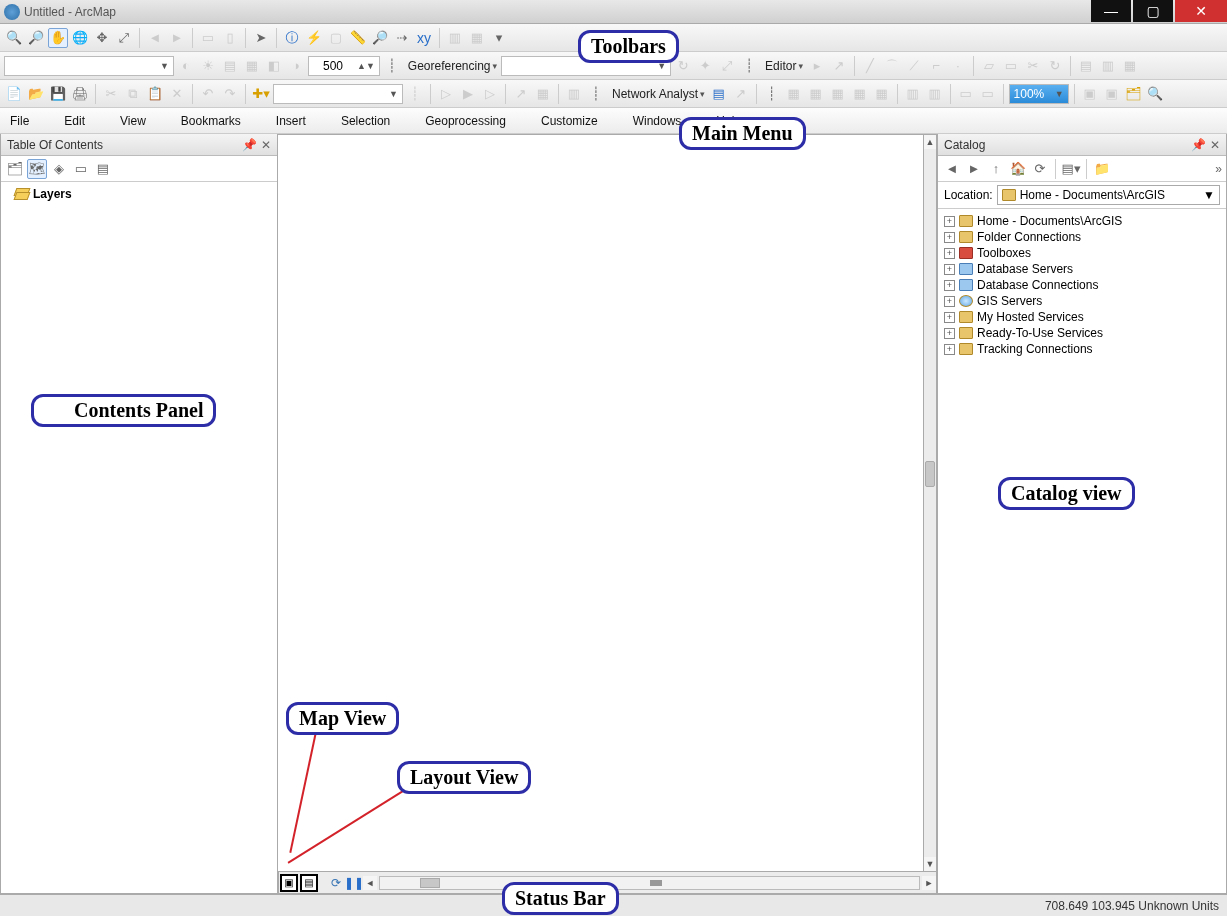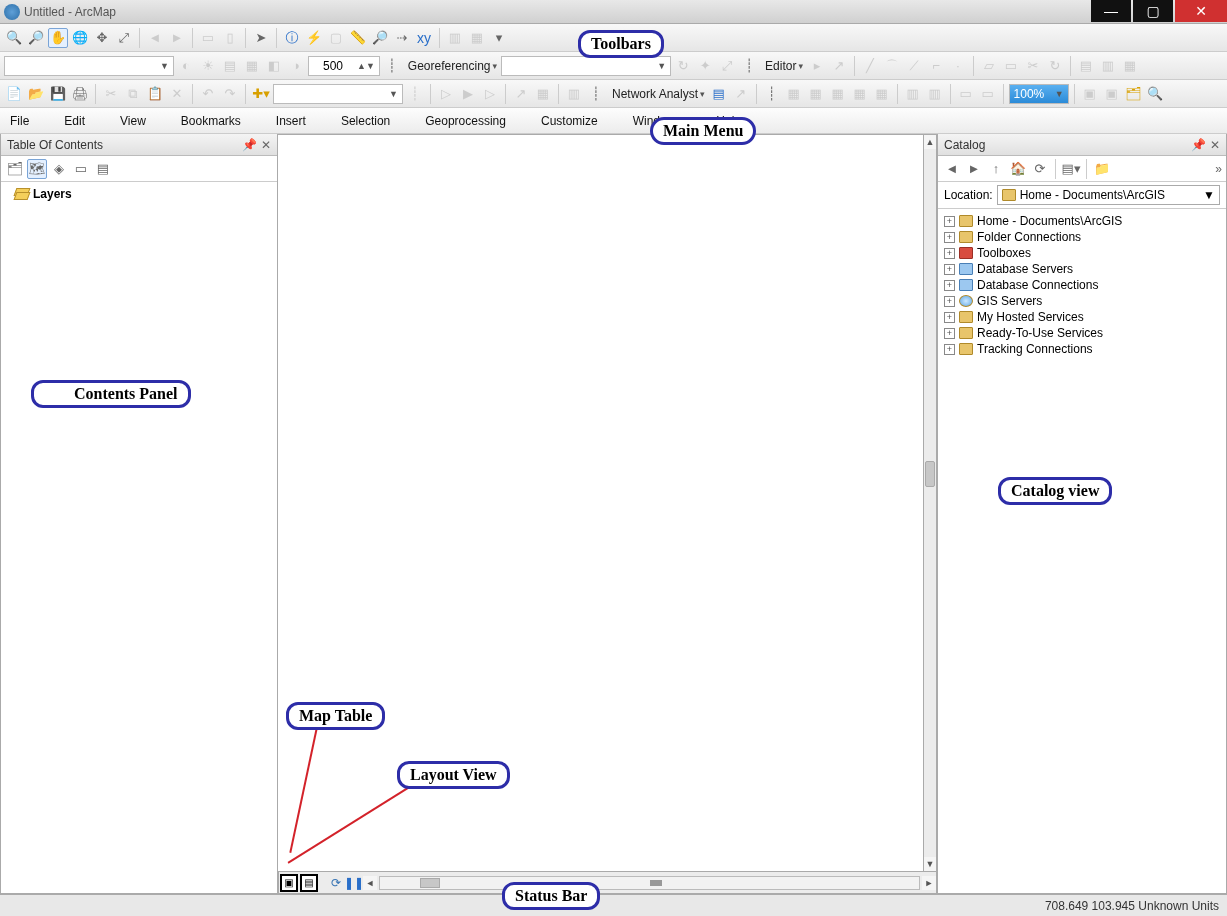--- a/index.html
+++ b/index.html
@@ -60,21 +60,21 @@
 .ticon.tool { background:#d84b3f; border-color:#9b2f26;}
 .layers-icon { width:16px; height:12px; position:relative;}
 .layers-icon::before, .layers-icon::after { content:""; position:absolute; left:2px; width:12px; height:6px; transform: skewX(-20deg); }
 .layers-icon::before { top:0; background:#f5cf5a; border:1px solid #b8902b;}
 .layers-icon::after { top:4px; background:#f5cf5a; border:1px solid #b8902b;}
 
 .locrow { display:flex; align-items:center; gap:4px; padding:3px 6px; border-bottom:1px solid #ccc;}
 .locbox { flex:1; height:20px; border:1px solid #aaa; background:#fff; display:flex; align-items:center; padding:0 4px; gap:4px; overflow:hidden; white-space:nowrap;}
 
 
-.ann { position:absolute; border:3px solid #2d2da8; border-radius:12px; background:#fff; font-family:"Times New Roman",serif; font-weight:bold; font-size:16px; padding:2px 10px; color:#000; pointer-events:none; z-index:50;}
+.ann { position:absolute; border:3px solid #2d2da8; border-radius:12px; background:#fff; font-family:"Times New Roman",serif; font-weight:bold; font-size:20px; padding:2px 10px; color:#000; pointer-events:none; z-index:50;}
 .annline { position:absolute; background:#d3222a; height:2px; transform-origin: top left; z-index:40;}
 
 
 .statusbar { height:22px; background:#e8e8e8; border-top:1px solid #aaa; display:flex; align-items:center; padding:0 8px;}
 .sright { margin-left:auto; color:#333;}
 .highlighted { background: linear-gradient(#5ab0f0,#2b8bd8); color:#fff; width:38px; justify-content:center;}
 
 </style>
 </head>
 <body>
@@ -370,18 +370,18 @@
         </div>
     </div>
   </div>
 </div>
 
 <div class="statusbar">
   <span class="sright">708.649 103.945 Unknown Units</span>
 </div>
 
 <div class="ann" style="left:578px; top:30px;">Toolbars</div>
-<div class="ann" style="left:650px; top:117px;border-radius:14px;">Main Menu</div>
-<div class="ann" style="left:31px; top:380px;padding-left:40px;">Contents Panel</div>
-<div class="ann" style="left:286px; top:702px;">Map Table</div>
+<div class="ann" style="left:679px; top:117px;">Main Menu</div>
+<div class="ann" style="left:31px; top:394px;padding-left:40px;">Contents Panel</div>
+<div class="ann" style="left:286px; top:702px;">Map View</div>
 <div class="ann" style="left:397px; top:761px;">Layout View</div>
 <div class="ann" style="left:998px; top:477px;">Catalog view</div>
 <div class="ann" style="left:502px; top:882px;">Status Bar</div>
 
 </body></html>

